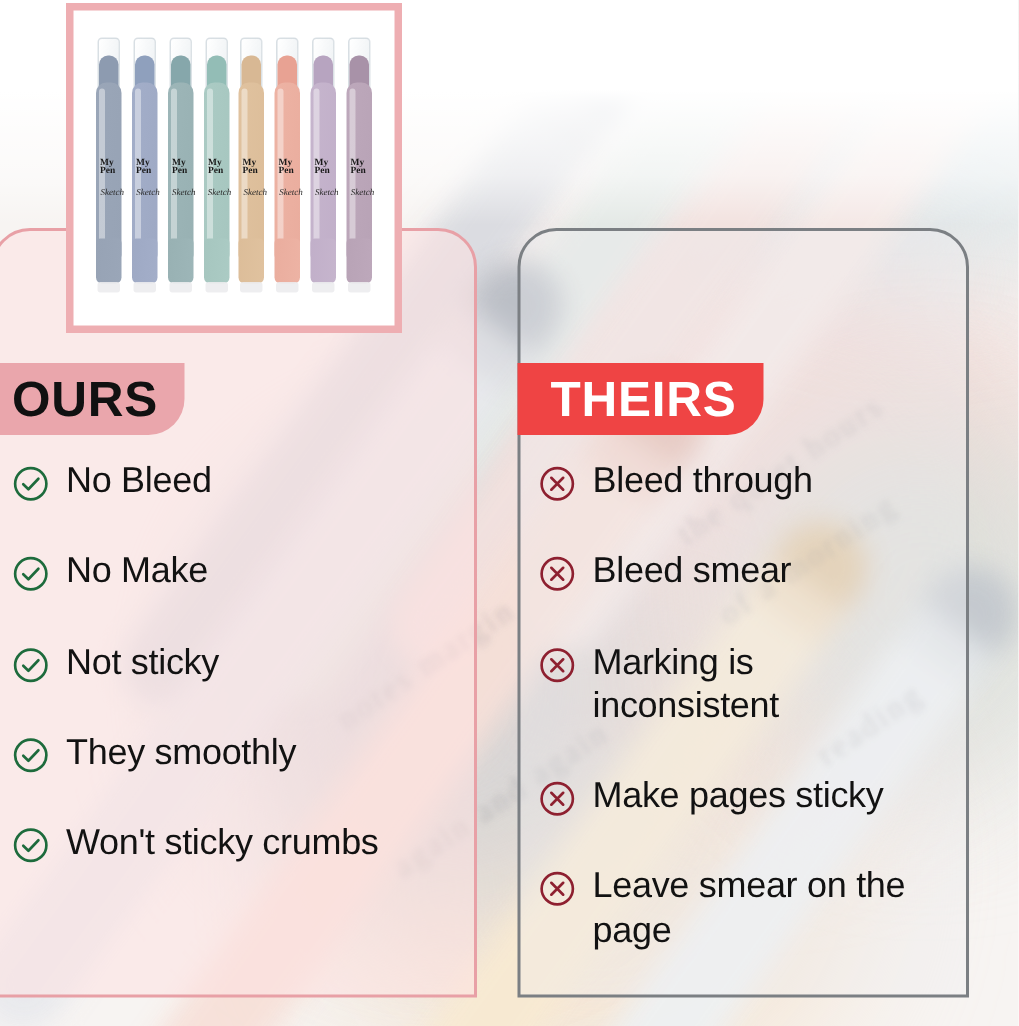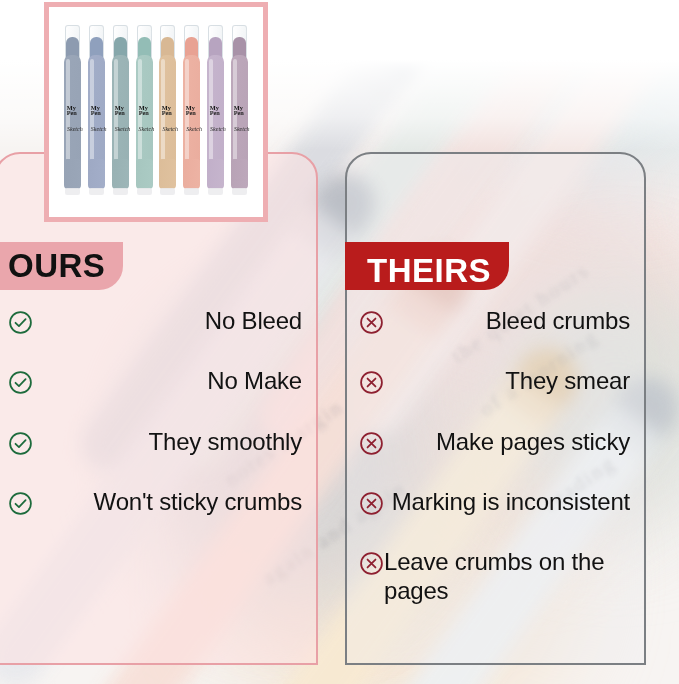--- a/index.html
+++ b/index.html
@@ -128,33 +128,31 @@
     padding:0 18px 0 22px;
     font-weight:bold; font-size:33px; letter-spacing:.5px;
     border-bottom-right-radius:24px;
     border-top-right-radius:0;
   }
   #badge-ours {
     background:#eaa6ac; color:#111111;
     padding-left:16px;
   }
   #badge-theirs {
-    background:#b91c1c; color:#ffffff;
+    background:#ef4444; color:#ffffff;
     left:-2px;
-    align-items:flex-end;
   }
 
   .list {
     position:absolute; left:0; right:0; top:152px;
     padding:0 14px 0 12px;
   }
   .row {
-    display:flex; align-items:flex-start; 
+    display:flex; align-items:flex-start; gap:11px;
     margin-bottom:31px;
-    justify-content:space-between;
   }
   .row .txt {
     font-size:24px; color:#121212; line-height:1.22;
     font-family:"Liberation Sans", sans-serif;
     letter-spacing:-.2px;
   }
   .ico { flex:0 0 auto; margin-top:4px; }
 
   
   .ic-check, .ic-cross { display:block; }
@@ -292,20 +290,29 @@
         </span>
         <span class="txt">No Make</span>
       </div>
       <div class="row">
         <span class="ico">
           <svg class="ic-check" width="25" height="25" viewBox="0 0 24 24" fill="none">
             <circle cx="12" cy="12" r="10" stroke="#1d6b3c" stroke-width="1.7"></circle>
             <path d="M7.2 12.3 L10.5 15.5 L16.9 8.8" stroke="#1d6b3c" stroke-width="1.7" stroke-linecap="round" stroke-linejoin="round"></path>
           </svg>
         </span>
+        <span class="txt">Not sticky</span>
+      </div>
+      <div class="row">
+        <span class="ico">
+          <svg class="ic-check" width="25" height="25" viewBox="0 0 24 24" fill="none">
+            <circle cx="12" cy="12" r="10" stroke="#1d6b3c" stroke-width="1.7"></circle>
+            <path d="M7.2 12.3 L10.5 15.5 L16.9 8.8" stroke="#1d6b3c" stroke-width="1.7" stroke-linecap="round" stroke-linejoin="round"></path>
+          </svg>
+        </span>
         <span class="txt">They smoothly</span>
       </div>
       <div class="row">
         <span class="ico">
           <svg class="ic-check" width="25" height="25" viewBox="0 0 24 24" fill="none">
             <circle cx="12" cy="12" r="10" stroke="#1d6b3c" stroke-width="1.7"></circle>
             <path d="M7.2 12.3 L10.5 15.5 L16.9 8.8" stroke="#1d6b3c" stroke-width="1.7" stroke-linecap="round" stroke-linejoin="round"></path>
           </svg>
         </span>
         <span class="txt">Won't sticky crumbs</span>
@@ -318,52 +325,52 @@
     <span>THEIRS</span>
   </div>
   <div class="list" id="list-theirs">
       <div class="row">
         <span class="ico">
           <svg class="ic-cross" width="25" height="25" viewBox="0 0 24 24" fill="none">
             <circle cx="12" cy="12" r="10" stroke="#8e2030" stroke-width="1.7"></circle>
             <path d="M8.2 8.2 L15.8 15.8 M15.8 8.2 L8.2 15.8" stroke="#8e2030" stroke-width="1.7" stroke-linecap="round"></path>
           </svg>
         </span>
-        <span class="txt">Bleed crumbs</span>
-      </div>
-      <div class="row">
-        <span class="ico">
-          <svg class="ic-cross" width="25" height="25" viewBox="0 0 24 24" fill="none">
-            <circle cx="12" cy="12" r="10" stroke="#8e2030" stroke-width="1.7"></circle>
-            <path d="M8.2 8.2 L15.8 15.8 M15.8 8.2 L8.2 15.8" stroke="#8e2030" stroke-width="1.7" stroke-linecap="round"></path>
-          </svg>
-        </span>
-        <span class="txt">They smear</span>
+        <span class="txt">Bleed through</span>
+      </div>
+      <div class="row">
+        <span class="ico">
+          <svg class="ic-cross" width="25" height="25" viewBox="0 0 24 24" fill="none">
+            <circle cx="12" cy="12" r="10" stroke="#8e2030" stroke-width="1.7"></circle>
+            <path d="M8.2 8.2 L15.8 15.8 M15.8 8.2 L8.2 15.8" stroke="#8e2030" stroke-width="1.7" stroke-linecap="round"></path>
+          </svg>
+        </span>
+        <span class="txt">Bleed smear</span>
+      </div>
+      <div class="row">
+        <span class="ico">
+          <svg class="ic-cross" width="25" height="25" viewBox="0 0 24 24" fill="none">
+            <circle cx="12" cy="12" r="10" stroke="#8e2030" stroke-width="1.7"></circle>
+            <path d="M8.2 8.2 L15.8 15.8 M15.8 8.2 L8.2 15.8" stroke="#8e2030" stroke-width="1.7" stroke-linecap="round"></path>
+          </svg>
+        </span>
+        <span class="txt">Marking is inconsistent</span>
       </div>
       <div class="row">
         <span class="ico">
           <svg class="ic-cross" width="25" height="25" viewBox="0 0 24 24" fill="none">
             <circle cx="12" cy="12" r="10" stroke="#8e2030" stroke-width="1.7"></circle>
             <path d="M8.2 8.2 L15.8 15.8 M15.8 8.2 L8.2 15.8" stroke="#8e2030" stroke-width="1.7" stroke-linecap="round"></path>
           </svg>
         </span>
         <span class="txt">Make pages sticky</span>
       </div>
       <div class="row">
         <span class="ico">
           <svg class="ic-cross" width="25" height="25" viewBox="0 0 24 24" fill="none">
             <circle cx="12" cy="12" r="10" stroke="#8e2030" stroke-width="1.7"></circle>
             <path d="M8.2 8.2 L15.8 15.8 M15.8 8.2 L8.2 15.8" stroke="#8e2030" stroke-width="1.7" stroke-linecap="round"></path>
           </svg>
         </span>
-        <span class="txt">Marking is inconsistent</span>
-      </div>
-      <div class="row">
-        <span class="ico">
-          <svg class="ic-cross" width="25" height="25" viewBox="0 0 24 24" fill="none">
-            <circle cx="12" cy="12" r="10" stroke="#8e2030" stroke-width="1.7"></circle>
-            <path d="M8.2 8.2 L15.8 15.8 M15.8 8.2 L8.2 15.8" stroke="#8e2030" stroke-width="1.7" stroke-linecap="round"></path>
-          </svg>
-        </span>
-        <span class="txt">Leave crumbs on the pages</span>
+        <span class="txt">Leave smear on the page</span>
       </div>
     </div>
 </div>
 
 </body></html>

